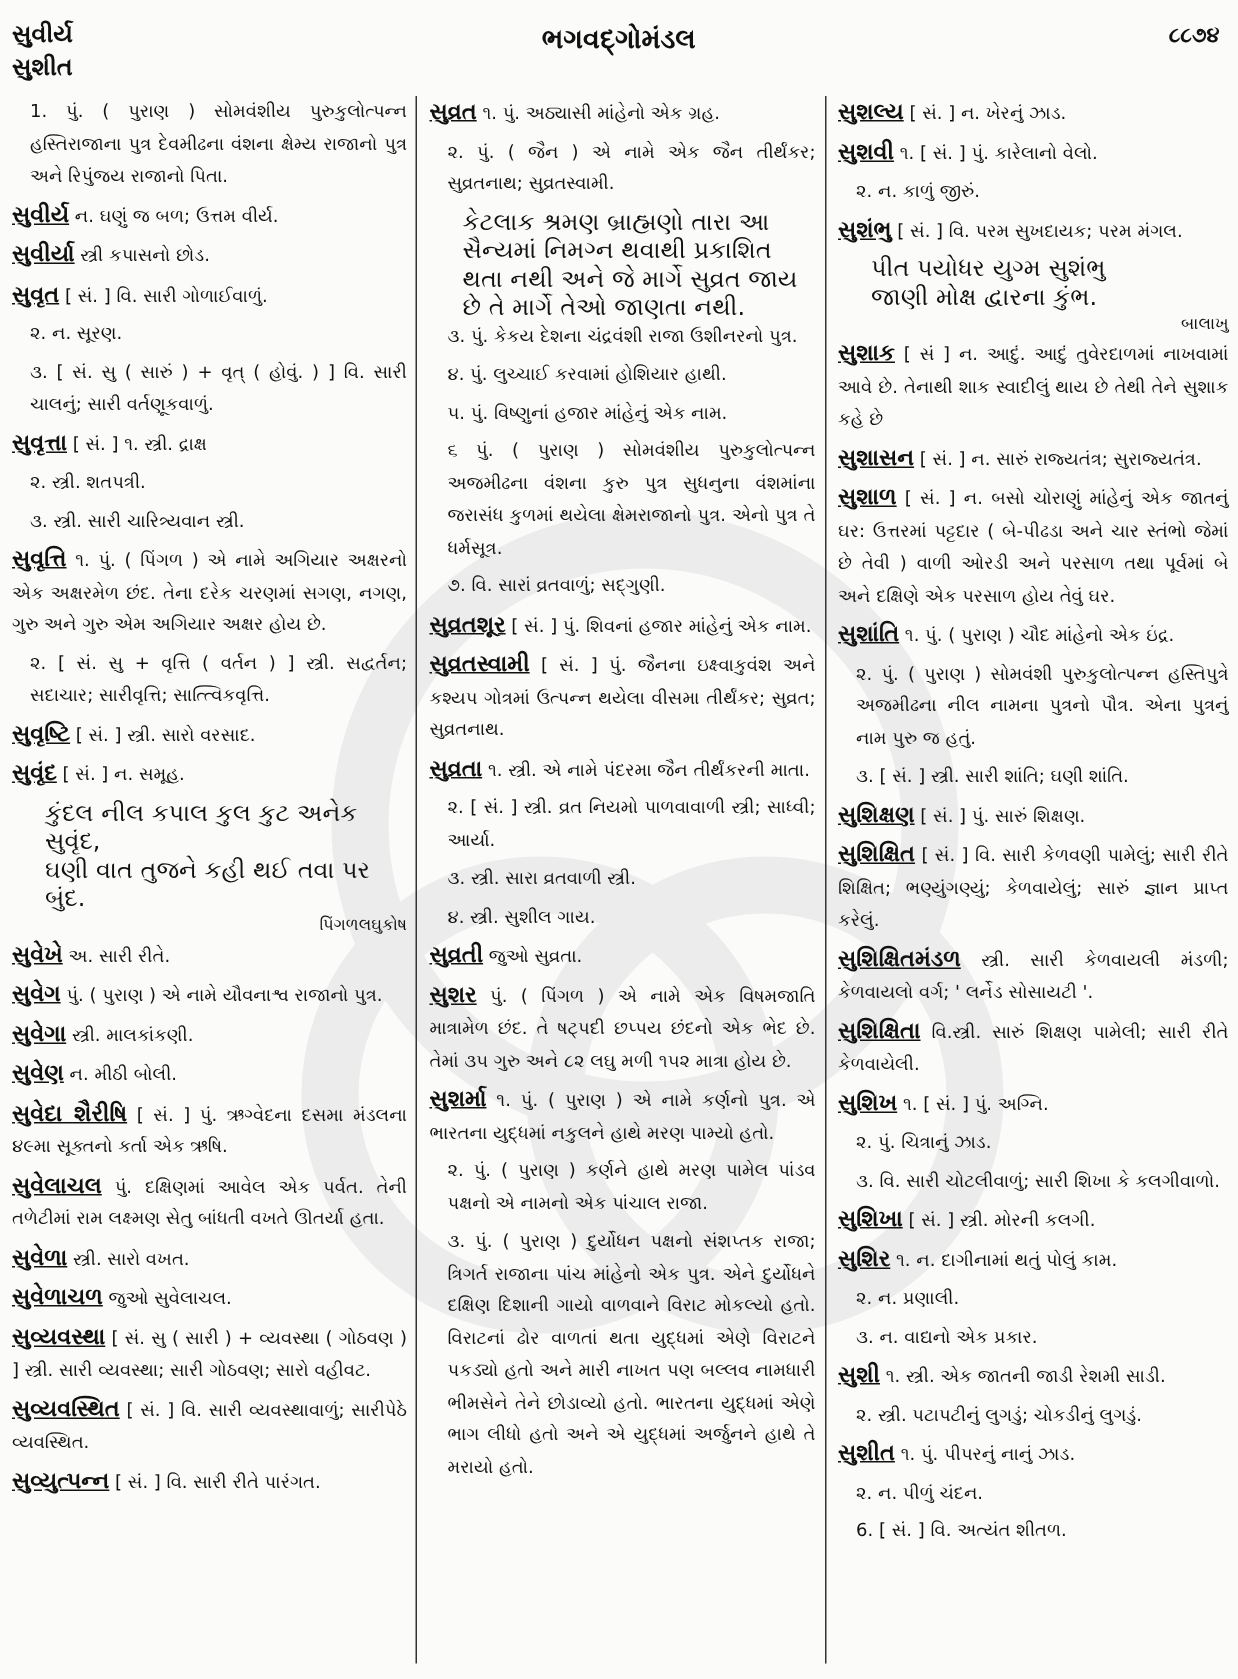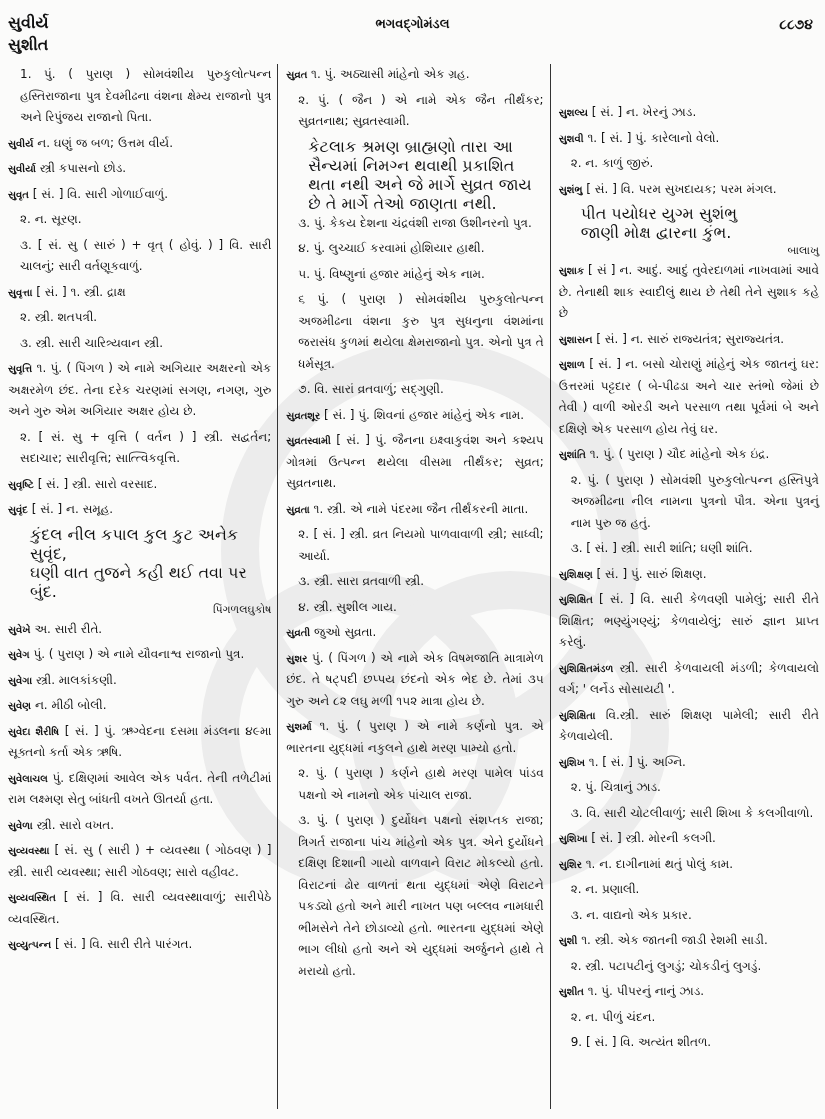--- a/index.html
+++ b/index.html
@@ -7,32 +7,32 @@
     width:825px; height:1119px; overflow:hidden; position:relative;
     background:#fbfbfa; color:#111;
     font-family:"DejaVu Sans", sans-serif;
   }
   .watermark {
     position:absolute; left:170px; top:300px; width:520px; height:620px;
     pointer-events:none;
   }
   .header { position:absolute; left:0; top:0; width:825px; height:62px; }
   .guide-words { position:absolute; left:8px; top:12px; line-height:22px; font-weight:bold; font-size:16px; }
-  .running-title { position:absolute; left:0; right:0; top:16px; text-align:center; font-size:13px; font-weight:bold; }
+  .running-title { position:absolute; left:0; right:0; top:16px; text-align:center; font-size:18px; font-weight:bold; }
   .page-number { position:absolute; right:12px; top:16px; font-size:14px; font-weight:bold; }
 
   .columns { position:absolute; top:64px; left:0; width:825px; height:1050px; display:flex; }
   .col { position:relative; box-sizing:border-box; padding:0 6px 0 8px; font-size:12px; line-height:21.5px; }
   .col-1 { width:278px; }
   .col-2 { width:272px; }
-  .col-3 { width:275px;margin-top:38px; }
+  .col-3 { width:275px; }
   .col-divider { width:1px; background:#333; margin:0; height:1045px; }
 
   .entry { margin:0 0 4px 0; text-align:justify; }
-  .hw { font-weight:bold; font-size:10px; }
+  .hw { font-weight:bold; font-size:15px;text-decoration:underline; }
   .sense { padding-left:12px; text-indent:0; }
   .quote { padding-left:22px; font-size:16px; line-height:19px; }
   .cite { text-align:right; font-size:11px; line-height:18px; }
 </style>
 </head>
 <body>
 
 <svg class="watermark" viewBox="0 0 520 620">
   <g fill="none" stroke="#ececec" stroke-width="38">
     <circle cx="260" cy="250" r="190"></circle>
@@ -68,20 +68,21 @@
       <div class="quote">કુંદલ નીલ કપાલ કુલ કુટ અનેક સુવૃંદ,</div>
       <div class="quote">ઘણી વાત તુજને કહી થઈ તવા પર બુંદ.</div>
       <div class="cite">પિંગળલઘુકોષ</div>
       <div class="entry"><span class="hw">સુવેખે</span><span> અ. સારી રીતે.</span></div>
       <div class="entry"><span class="hw">સુવેગ</span><span> પું. ( પુરાણ ) એ નામે યૌવનાશ્વ રાજાનો પુત્ર.</span></div>
       <div class="entry"><span class="hw">સુવેગા</span><span> સ્ત્રી. માલકાંકણી.</span></div>
       <div class="entry"><span class="hw">સુવેણ</span><span> ન. મીઠી બોલી.</span></div>
       <div class="entry"><span class="hw">સુવેદા શૈરીષિ</span><span> [ સં. ] પું. ઋગ્વેદના દસમા મંડલના ૪૯મા સૂક્તનો કર્તા એક ઋષિ.</span></div>
       <div class="entry"><span class="hw">સુવેલાચલ</span><span> પું. દક્ષિણમાં આવેલ એક પર્વત. તેની તળેટીમાં રામ લક્ષ્મણ સેતુ બાંધતી વખતે ઊતર્યા હતા.</span></div>
       <div class="entry"><span class="hw">સુવેળા</span><span> સ્ત્રી. સારો વખત.</span></div>
+      <div class="entry"><span class="hw">સુવેળાચળ</span><span> જુઓ સુવેલાચલ.</span></div>
       <div class="entry"><span class="hw">સુવ્યવસ્થા</span><span> [ સં. સુ ( સારી ) + વ્યવસ્થા ( ગોઠવણ ) ] સ્ત્રી. સારી વ્યવસ્થા; સારી ગોઠવણ; સારો વહીવટ.</span></div>
       <div class="entry"><span class="hw">સુવ્યવસ્થિત</span><span> [ સં. ] વિ. સારી વ્યવસ્થાવાળું; સારીપેઠે વ્યવસ્થિત.</span></div>
       <div class="entry"><span class="hw">સુવ્યુત્પન્ન</span><span> [ સં. ] વિ. સારી રીતે પારંગત.</span></div>
     </div>
   <div class="col-divider"></div>
   <div class="col col-2">
       <div class="entry"><span class="hw">સુવ્રત</span><span> ૧. પું. અઠ્યાસી માંહેનો એક ગ્રહ.</span></div>
       <div class="entry sense">૨. પું. ( જૈન ) એ નામે એક જૈન તીર્થંકર; સુવ્રતનાથ; સુવ્રતસ્વામી.</div>
       <div class="quote">કેટલાક શ્રમણ બ્રાહ્મણો તારા આ સૈન્યમાં નિમગ્ન થવાથી પ્રકાશિત થતા નથી અને જે માર્ગે સુવ્રત જાય છે તે માર્ગે તેઓ જાણતા નથી.</div>
       <div class="entry sense">૩. પું. કેકય દેશના ચંદ્રવંશી રાજા ઉશીનરનો પુત્ર.</div>
@@ -124,15 +125,15 @@
       <div class="entry sense">૨. પું. ચિત્રાનું ઝાડ.</div>
       <div class="entry sense">૩. વિ. સારી ચોટલીવાળું; સારી શિખા કે કલગીવાળો.</div>
       <div class="entry"><span class="hw">સુશિખા</span><span> [ સં. ] સ્ત્રી. મોરની કલગી.</span></div>
       <div class="entry"><span class="hw">સુશિર</span><span> ૧. ન. દાગીનામાં થતું પોલું કામ.</span></div>
       <div class="entry sense">૨. ન. પ્રણાલી.</div>
       <div class="entry sense">૩. ન. વાદ્યનો એક પ્રકાર.</div>
       <div class="entry"><span class="hw">સુશી</span><span> ૧. સ્ત્રી. એક જાતની જાડી રેશમી સાડી.</span></div>
       <div class="entry sense">૨. સ્ત્રી. પટાપટીનું લુગડું; ચોકડીનું લુગડું.</div>
       <div class="entry"><span class="hw">સુશીત</span><span> ૧. પું. પીપરનું નાનું ઝાડ.</span></div>
       <div class="entry sense">૨. ન. પીળું ચંદન.</div>
-      <div class="entry sense">9. [ સં. ] વિ. અત્યંત શીતળ.</div>
+      <div class="entry sense">6. [ સં. ] વિ. અત્યંત શીતળ.</div>
     </div>
 </div>
 
 </body></html>

